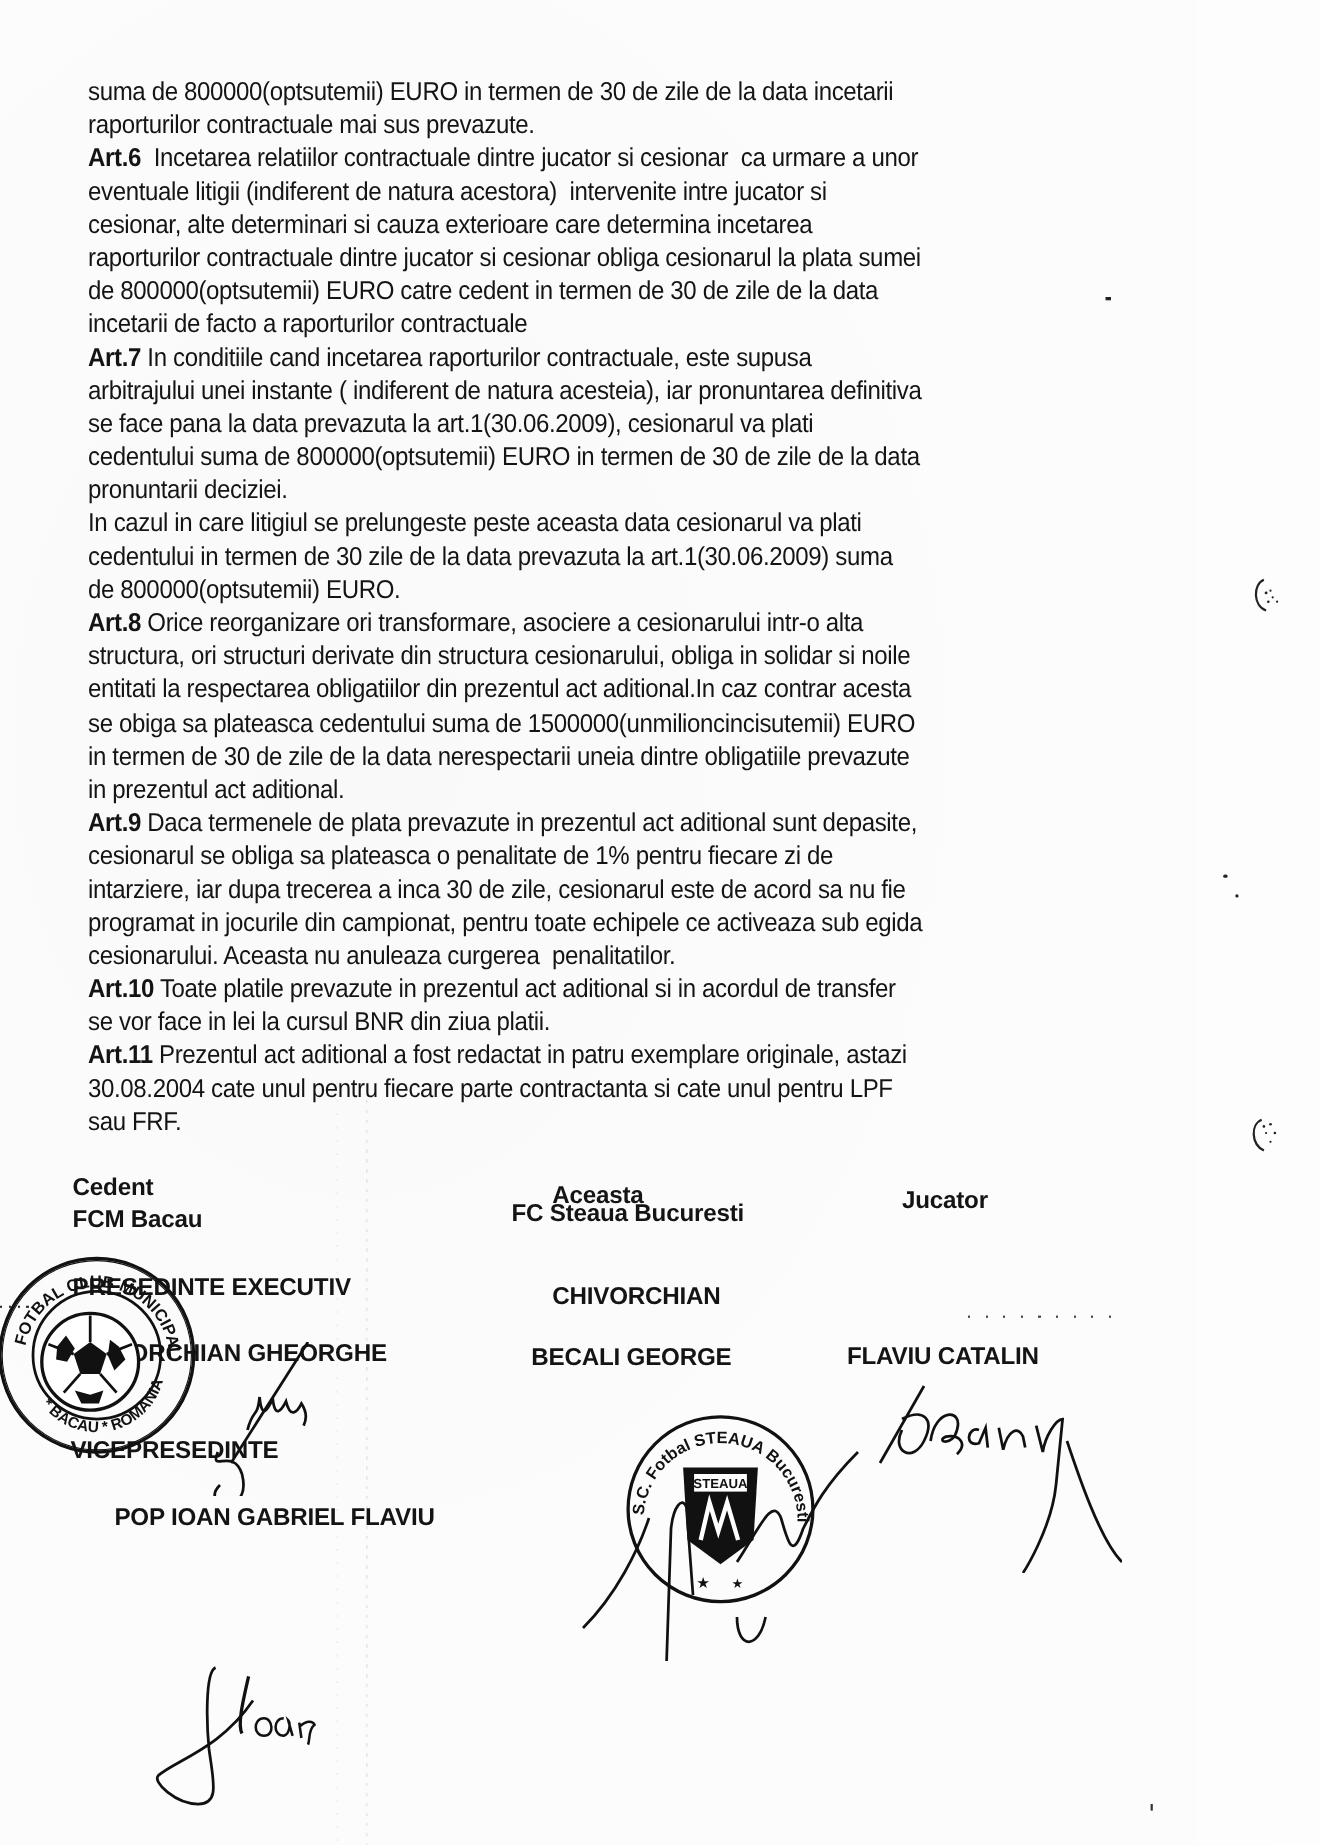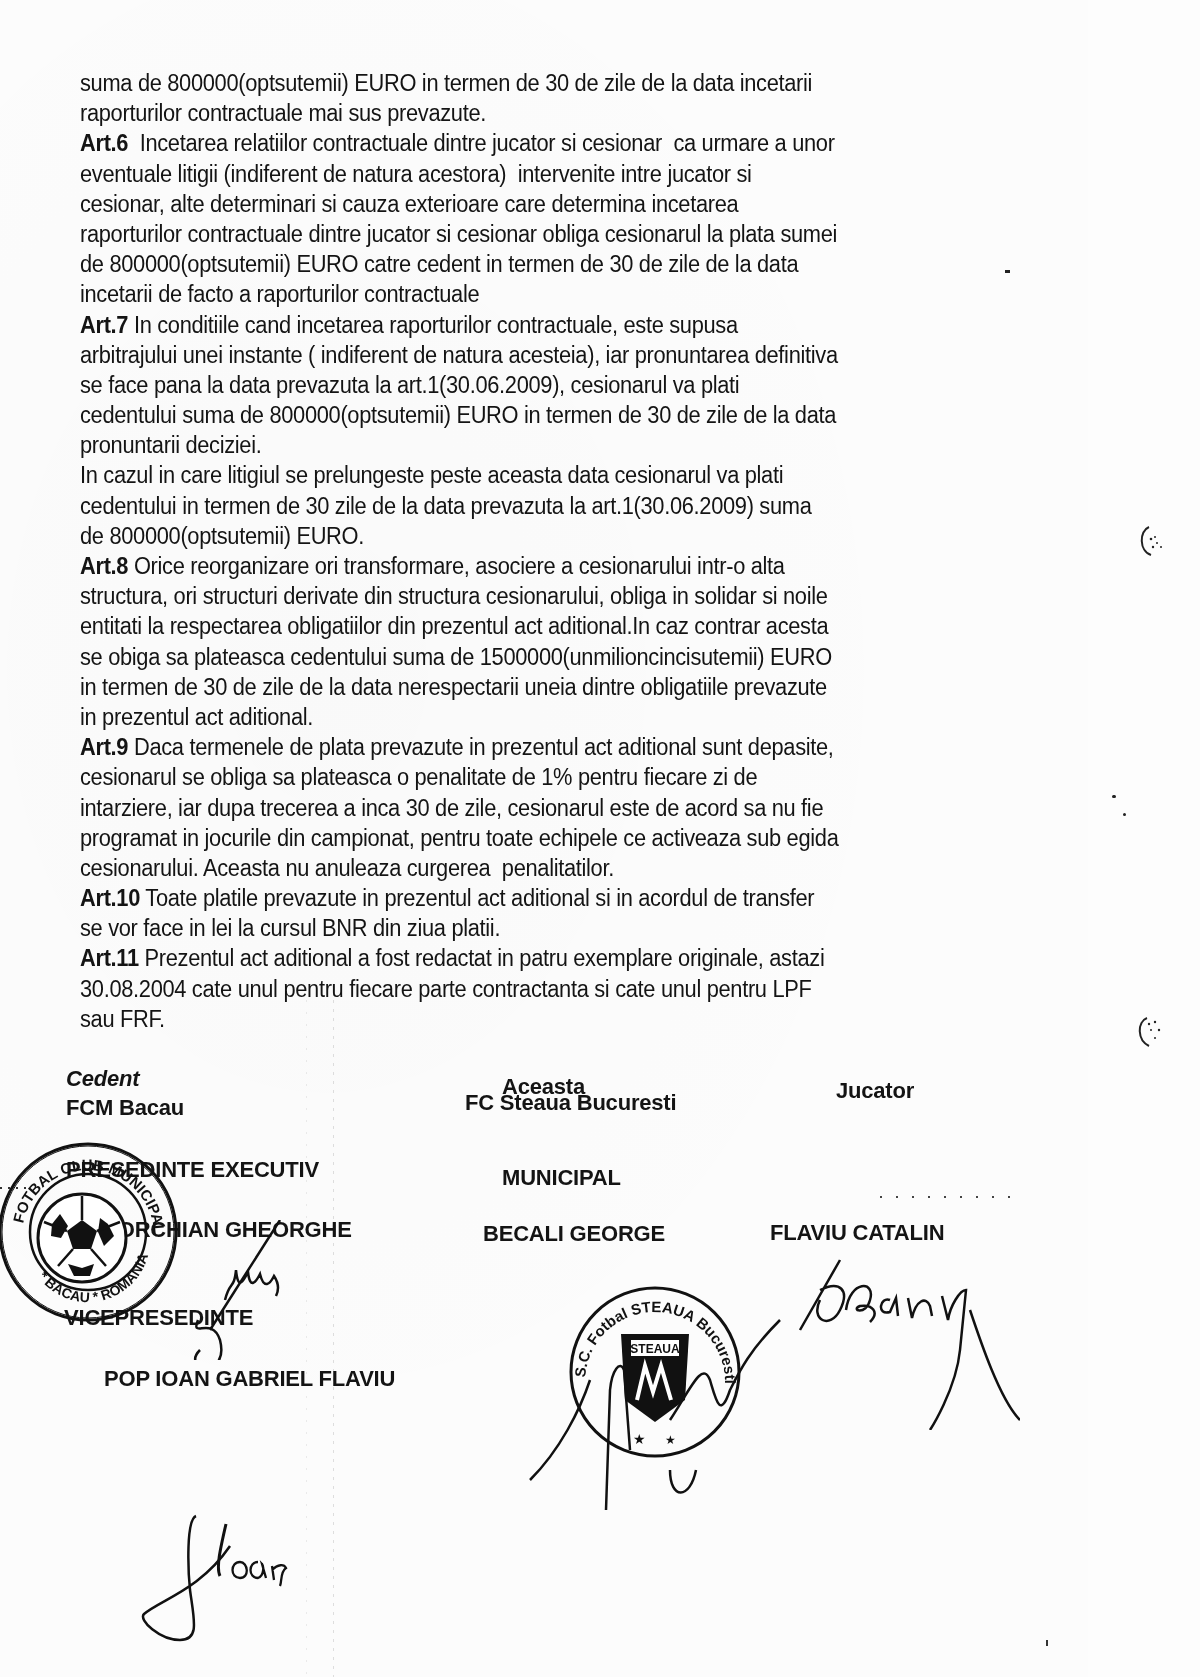--- a/index.html
+++ b/index.html
@@ -32,37 +32,37 @@
 </head>
 <body>
 
 <div class="page">
   <div class="fold"></div>
   <div class="fold2"></div>
 
   <div class="body-text" id="body-text"><span class="line"><span>suma de 800000(optsutemii) EURO in termen de 30 de zile de la data incetarii</span></span><span class="line"><span>raporturilor contractuale mai sus prevazute.</span></span><span class="line"><span class="art">Art.6</span><span>  Incetarea relatiilor contractuale dintre jucator si cesionar  ca urmare a unor</span></span><span class="line"><span>eventuale litigii (indiferent de natura acestora)  intervenite intre jucator si</span></span><span class="line"><span>cesionar, alte determinari si cauza exterioare care determina incetarea</span></span><span class="line"><span>raporturilor contractuale dintre jucator si cesionar obliga cesionarul la plata sumei</span></span><span class="line"><span>de 800000(optsutemii) EURO catre cedent in termen de 30 de zile de la data</span></span><span class="line"><span>incetarii de facto a raporturilor contractuale</span></span><span class="line"><span class="art">Art.7</span><span> In conditiile cand incetarea raporturilor contractuale, este supusa</span></span><span class="line"><span>arbitrajului unei instante ( indiferent de natura acesteia), iar pronuntarea definitiva</span></span><span class="line"><span>se face pana la data prevazuta la art.1(30.06.2009), cesionarul va plati</span></span><span class="line"><span>cedentului suma de 800000(optsutemii) EURO in termen de 30 de zile de la data</span></span><span class="line"><span>pronuntarii deciziei.</span></span><span class="line"><span>In cazul in care litigiul se prelungeste peste aceasta data cesionarul va plati</span></span><span class="line"><span>cedentului in termen de 30 zile de la data prevazuta la art.1(30.06.2009) suma</span></span><span class="line"><span>de 800000(optsutemii) EURO.</span></span><span class="line"><span class="art">Art.8</span><span> Orice reorganizare ori transformare, asociere a cesionarului intr-o alta</span></span><span class="line"><span>structura, ori structuri derivate din structura cesionarului, obliga in solidar si noile</span></span><span class="line"><span>entitati la respectarea obligatiilor din prezentul act aditional.In caz contrar acesta</span></span><span class="line"><span>se obiga sa plateasca cedentului suma de 1500000(unmilioncincisutemii) EURO</span></span><span class="line"><span>in termen de 30 de zile de la data nerespectarii uneia dintre obligatiile prevazute</span></span><span class="line"><span>in prezentul act aditional.</span></span><span class="line"><span class="art">Art.9</span><span> Daca termenele de plata prevazute in prezentul act aditional sunt depasite,</span></span><span class="line"><span>cesionarul se obliga sa plateasca o penalitate de 1% pentru fiecare zi de</span></span><span class="line"><span>intarziere, iar dupa trecerea a inca 30 de zile, cesionarul este de acord sa nu fie</span></span><span class="line"><span>programat in jocurile din campionat, pentru toate echipele ce activeaza sub egida</span></span><span class="line"><span>cesionarului. Aceasta nu anuleaza curgerea  penalitatilor.</span></span><span class="line"><span class="art">Art.10</span><span> Toate platile prevazute in prezentul act aditional si in acordul de transfer</span></span><span class="line"><span>se vor face in lei la cursul BNR din ziua platii.</span></span><span class="line"><span class="art">Art.11</span><span> Prezentul act aditional a fost redactat in patru exemplare originale, astazi</span></span><span class="line"><span>30.08.2004 cate unul pentru fiecare parte contractanta si cate unul pentru LPF</span></span><span class="line"><span>sau FRF.</span></span></div>
 
   <div class="sig-block" style="left:66px;top:1066px;">
-    <span class="l" style="top:0;left:0;font-style:italic;">Cedent</span>
+    <span class="l" style="top:0;left:0;">Cedent</span>
     <span class="l" style="top:29px;left:0;text-align:right;">FCM Bacau</span>
     <span class="l" style="top:91px;left:0;">PRESEDINTE EXECUTIV</span>
     <span class="l" style="top:151px;left:0;">CHIVORCHIAN GHEORGHE</span>
     <span class="l" style="top:239px;left:-2px;">VICEPRESEDINTE</span>
     <span class="l" style="top:300px;left:-2px;margin-left:40px;">POP IOAN GABRIEL FLAVIU</span>
   </div>
 
   <div class="sig-block" style="left:495px;top:1074px;">
     <span class="l" style="top:0;left:7px;">Aceasta</span>
     <span class="l" style="top:16px;left:-30px;">FC Steaua  Bucuresti</span>
-    <span class="l" style="top:91px;left:7px;">MUNICIPAL</span>
+    <span class="l" style="top:91px;left:7px;">CHIVORCHIAN</span>
     <span class="l" style="top:147px;left:-12px;">BECALI GEORGE</span>
   </div>
 
   <div class="sig-block" style="left:820px;top:1078px;">
-    <span class="l" style="top:0;left:0;margin-left:16px;">Jucator</span>
+    <span class="l" style="top:0;left:0;">Jucator</span>
     <span class="l" style="top:142px;left:-50px;">FLAVIU CATALIN</span>
   </div>
 
   <svg class="stamp" style="left:-4px;top:1140px;" width="184" height="184" viewBox="0 0 184 184">
     <defs>
       <path id="stampArcTop" d="M 26 96 A 66 66 0 0 1 158 96"></path>
       <path id="stampArcBot" d="M 30 100 A 62 62 0 0 0 154 100"></path>
     </defs>
     <circle cx="92" cy="92" r="88" fill="none" stroke="#111" stroke-width="3"></circle>
     <circle cx="92" cy="92" r="86" fill="none" stroke="#111" stroke-width="1"></circle>

